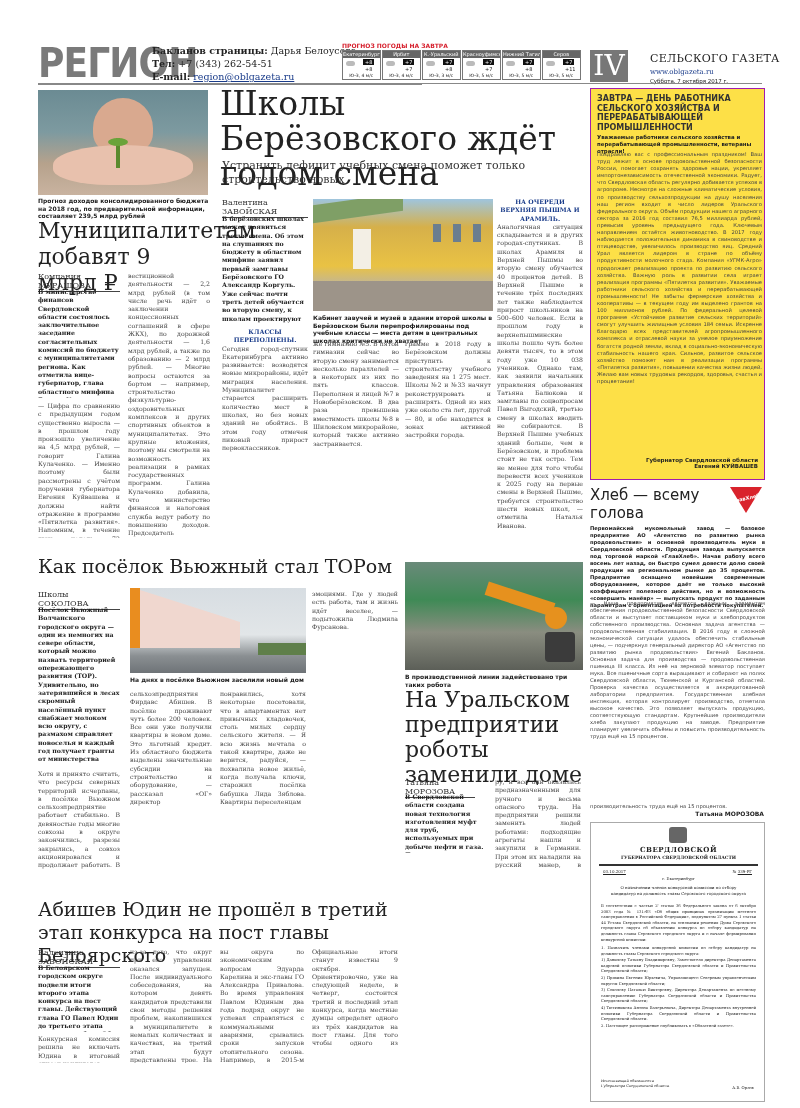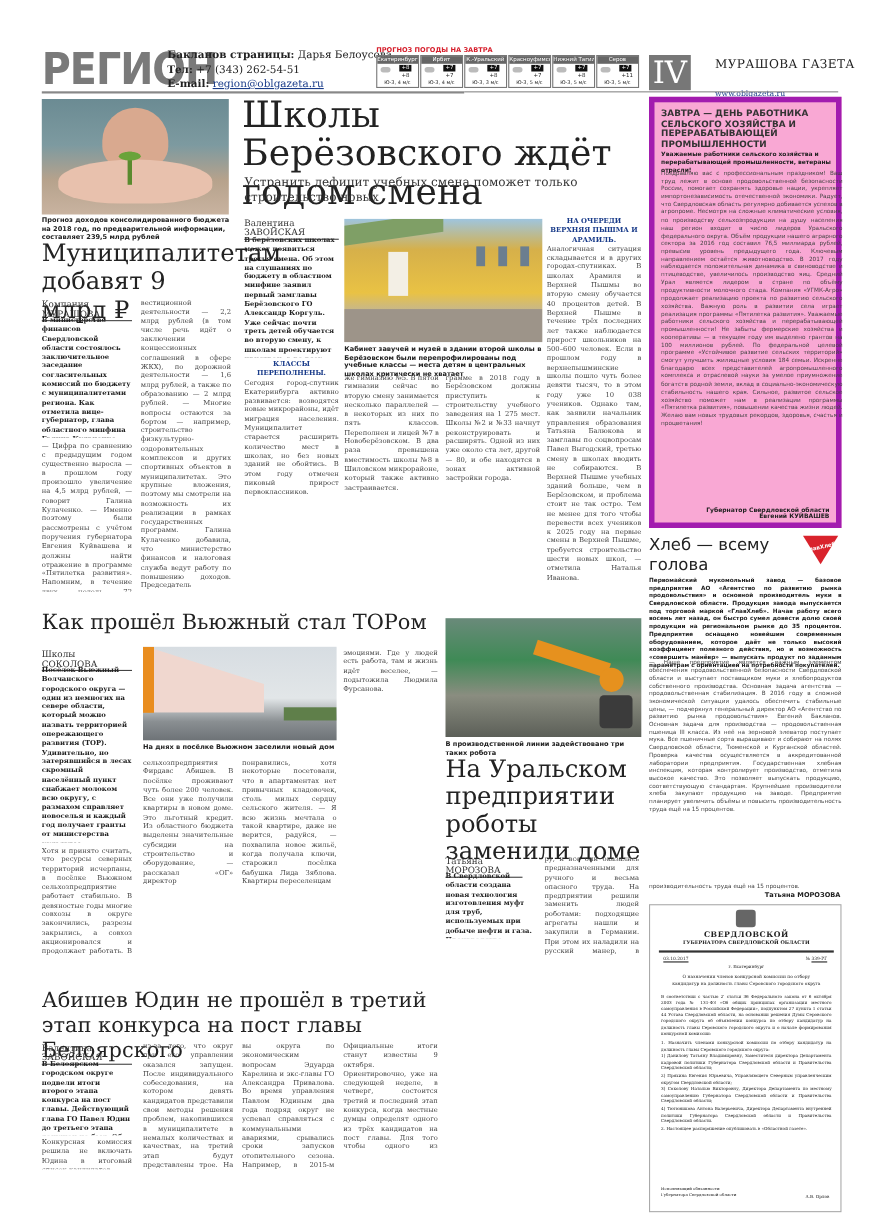--- a/index.html
+++ b/index.html
@@ -16,32 +16,32 @@
 #weather .cities{display:flex}
 .city{width:38.5px;border:1px solid #777;margin-right:1.5px}
 .city .cn{background:#666;color:#fff;font-family:"DejaVu Sans",sans-serif;font-size:5px;text-align:center;height:7px;line-height:7px;white-space:nowrap;overflow:hidden}
 .city .cb{height:21px;position:relative;font-family:"DejaVu Sans",sans-serif;font-size:5px}
 .city .cloud{position:absolute;left:3px;top:3px;width:9px;height:5px;background:#bbb;border-radius:4px}
 .city .night{position:absolute;left:20px;top:1px;background:#111;color:#fff;padding:0 2px;font-size:5px;line-height:6px}
 .city .day{position:absolute;left:22px;top:8px;font-size:5px}
 .city .wind{position:absolute;left:0;right:0;bottom:1px;text-align:center;font-size:4.5px}
 #pageno{left:590px;top:50px;width:38px;height:32px;background:#777;color:#fff;font-size:28px;text-align:center;line-height:32px;font-family:"DejaVu Serif",serif}
 #paper{left:650px;top:52px;font-size:11px;color:#222;letter-spacing:.3px}
-#paper a{display:block;font-size:7px;color:#1a3c8a;text-decoration:underline;margin-top:16px;letter-spacing:0}
+#paper a{display:block;font-size:7px;color:#1a3c8a;margin-top:3px;letter-spacing:0}
 #paper .date{font-family:"DejaVu Sans",sans-serif;font-size:5.5px;margin-top:2px;letter-spacing:0}
 
 .photo{position:absolute;overflow:hidden}
 .cap{position:absolute;font-family:"DejaVu Sans",sans-serif;font-weight:bold;font-size:6px;line-height:7.5px;color:#222}
 .h1{position:absolute;font-family:"DejaVu Serif",serif;color:#222;font-weight:normal}
 .byline{position:absolute;font-size:8px;color:#333;border-bottom:1.5px solid #444;padding-bottom:1px}
 .lead{position:absolute;font-size:6.2px;line-height:8.3px;font-weight:bold;color:#222}
 .body{position:absolute;font-size:6.2px;line-height:8.3px;color:#444;text-align:justify;overflow:hidden}
 .body .sub{color:#1a3c8a;font-weight:bold;text-align:center;display:block}
 .sans{font-family:"DejaVu Sans",sans-serif}
-.box{position:absolute;border:5px solid #a21caf;background:#f9a8d4}
+.box{position:absolute;border:1px solid #a21caf;background:#fde047}
 </style>
 </head>
 <body>
 
 <div id="logo" class="abs">РЕГИОН</div>
 <div id="editor" class="abs">
   <div><b>Бакланов страницы:</b> <span>Дарья Белоусова</span></div>
   <div><b>Тел:</b> <span>+7 (343) 262-54-51</span></div>
   <div><b>E-mail:</b> <a>region@oblgazeta.ru</a></div>
 </div>
@@ -101,21 +101,21 @@
   <span class="night">+7</span>
   <span class="day">+11</span>
   <span class="wind">Ю-З, 5 м/с</span>
         </div>
       </div>
     </div>
 </div>
 
 <div id="pageno" class="abs">IV</div>
 <div id="paper" class="abs">
-  <div>МУРАШОВА ГАЗЕТА</div>
+  <div>СЕЛЬСКОГО ГАЗЕТА</div>
   <a>www.oblgazeta.ru</a>
   <div class="date">Суббота, 7 октября 2017 г.</div>
 </div>
 <div class="rule" style="left:38px;top:83px;width:384px"></div>
 <div class="rule" style="left:422px;top:83px;width:340px;height:1px"></div>
 
 <div class="photo" style="left:38px;top:90px;width:170px;height:105px;background:linear-gradient(180deg,#6b8b93 0%,#7d9aa0 40%,#b6a28c 70%,#c9b3a0 100%)">
   <div style="position:absolute;left:55px;top:8px;width:60px;height:55px;border-radius:30px 30px 20px 20px;background:#d9a98f"></div>
   <div style="position:absolute;left:15px;top:55px;width:140px;height:40px;border-radius:50% 50% 40% 40%;background:#e8c1ad"></div>
   <div style="position:absolute;left:78px;top:48px;width:4px;height:30px;background:#5a8a2e"></div>
@@ -187,21 +187,21 @@
       <div style="margin-bottom: 1px;">1) Данилову Татьяну Владимировну, Заместителя директора Департамента кадровой политики Губернатора Свердловской области и Правительства Свердловской области;</div>
       <div style="margin-bottom: 1px;">2) Пряхина Евгения Юрьевича, Управляющего Северным управленческим округом Свердловской области;</div>
       <div style="margin-bottom: 1px;">3) Соколову Наталью Викторовну, Директора Департамента по местному самоуправлению Губернатора Свердловской области и Правительства Свердловской области;</div>
       <div style="margin-bottom: 1px;">4) Тютюникова Антона Валерьевича, Директора Департамента внутренней политики Губернатора Свердловской области и Правительства Свердловской области.</div>
       <div style="margin-bottom: 1px;">2. Настоящее распоряжение опубликовать в «Областной газете».</div>
     </div>
   <div style="position:absolute;left:10px;top:256px;width:70px;font-size:3.6px;line-height:4.8px">Исполняющий обязанности Губернатора Свердловской области</div>
   <div style="position:absolute;right:10px;top:262px;font-size:3.8px">А.В. Орлов</div>
 </div>
 
-<div class="h1" style="left:38px;top:555px;width:400px;font-size:19px;line-height:22px">Как прошёл Вьюжный стал ТОРом</div>
+<div class="h1" style="left:38px;top:555px;width:400px;font-size:19px;line-height:22px">Как посёлок Вьюжный стал ТОРом</div>
 <div class="byline" style="left:38px;top:590px;width:82px">Школы СОКОЛОВА</div>
 <div class="lead" style="left:38px;top:606px;width:82px;height:160px;overflow:hidden">Посёлок Вьюжный Волчанского городского округа — один из немногих на севере области, который можно назвать территорией опережающего развития (ТОР). Удивительно, но затерявшийся в лесах скромный населённый пункт снабжает молоком всю округу, с размахом справляет новоселья и каждый год получает гранты от министерства культуры Свердловской области. Для села необходимы хорошие дороги, медицина, детские учреждения, но важнее всего — наличие рабочих мест.</div>
 <div class="body" style="left:38px;top:770px;width:82px;height:100px">Хотя и принято считать, что ресурсы северных территорий исчерпаны, в посёлке Вьюжном сельхозпредприятие работает стабильно. В девяностые годы многие совхозы в округе закончились, разрезы закрылись, а совхоз акционировался и продолжает работать. В последнее время его показатели только растут.</div>
 <div class="photo" style="left:130px;top:588px;width:176px;height:85px;background:linear-gradient(180deg,#d7dde2 0%,#e2e6e8 55%,#8a8f92 80%,#6e7377 100%)">
   <div style="position:absolute;left:0;top:0;width:10px;height:60px;background:#e98d1f"></div>
   <div style="position:absolute;left:10px;top:2px;width:100px;height:58px;background:#f0d7cf;clip-path:polygon(0 0,100% 55%,100% 100%,0 100%)"></div>
   <div style="position:absolute;left:128px;top:55px;width:48px;height:12px;background:#5f7f4a"></div>
 </div>
 <div class="cap" style="left:130px;top:676px;width:180px">На днях в посёлке Вьюжном заселили новый дом</div>
 <div class="body" style="left:130px;top:690px;width:82px;height:180px">сельхозпредприятия Фирдавс Абишев. В посёлке проживают чуть более 200 человек. Все они уже получили квартиры в новом доме. Это льготный кредит. Из областного бюджета выделены значительные субсидии на строительство и оборудование, — рассказал «ОГ» директор</div>

